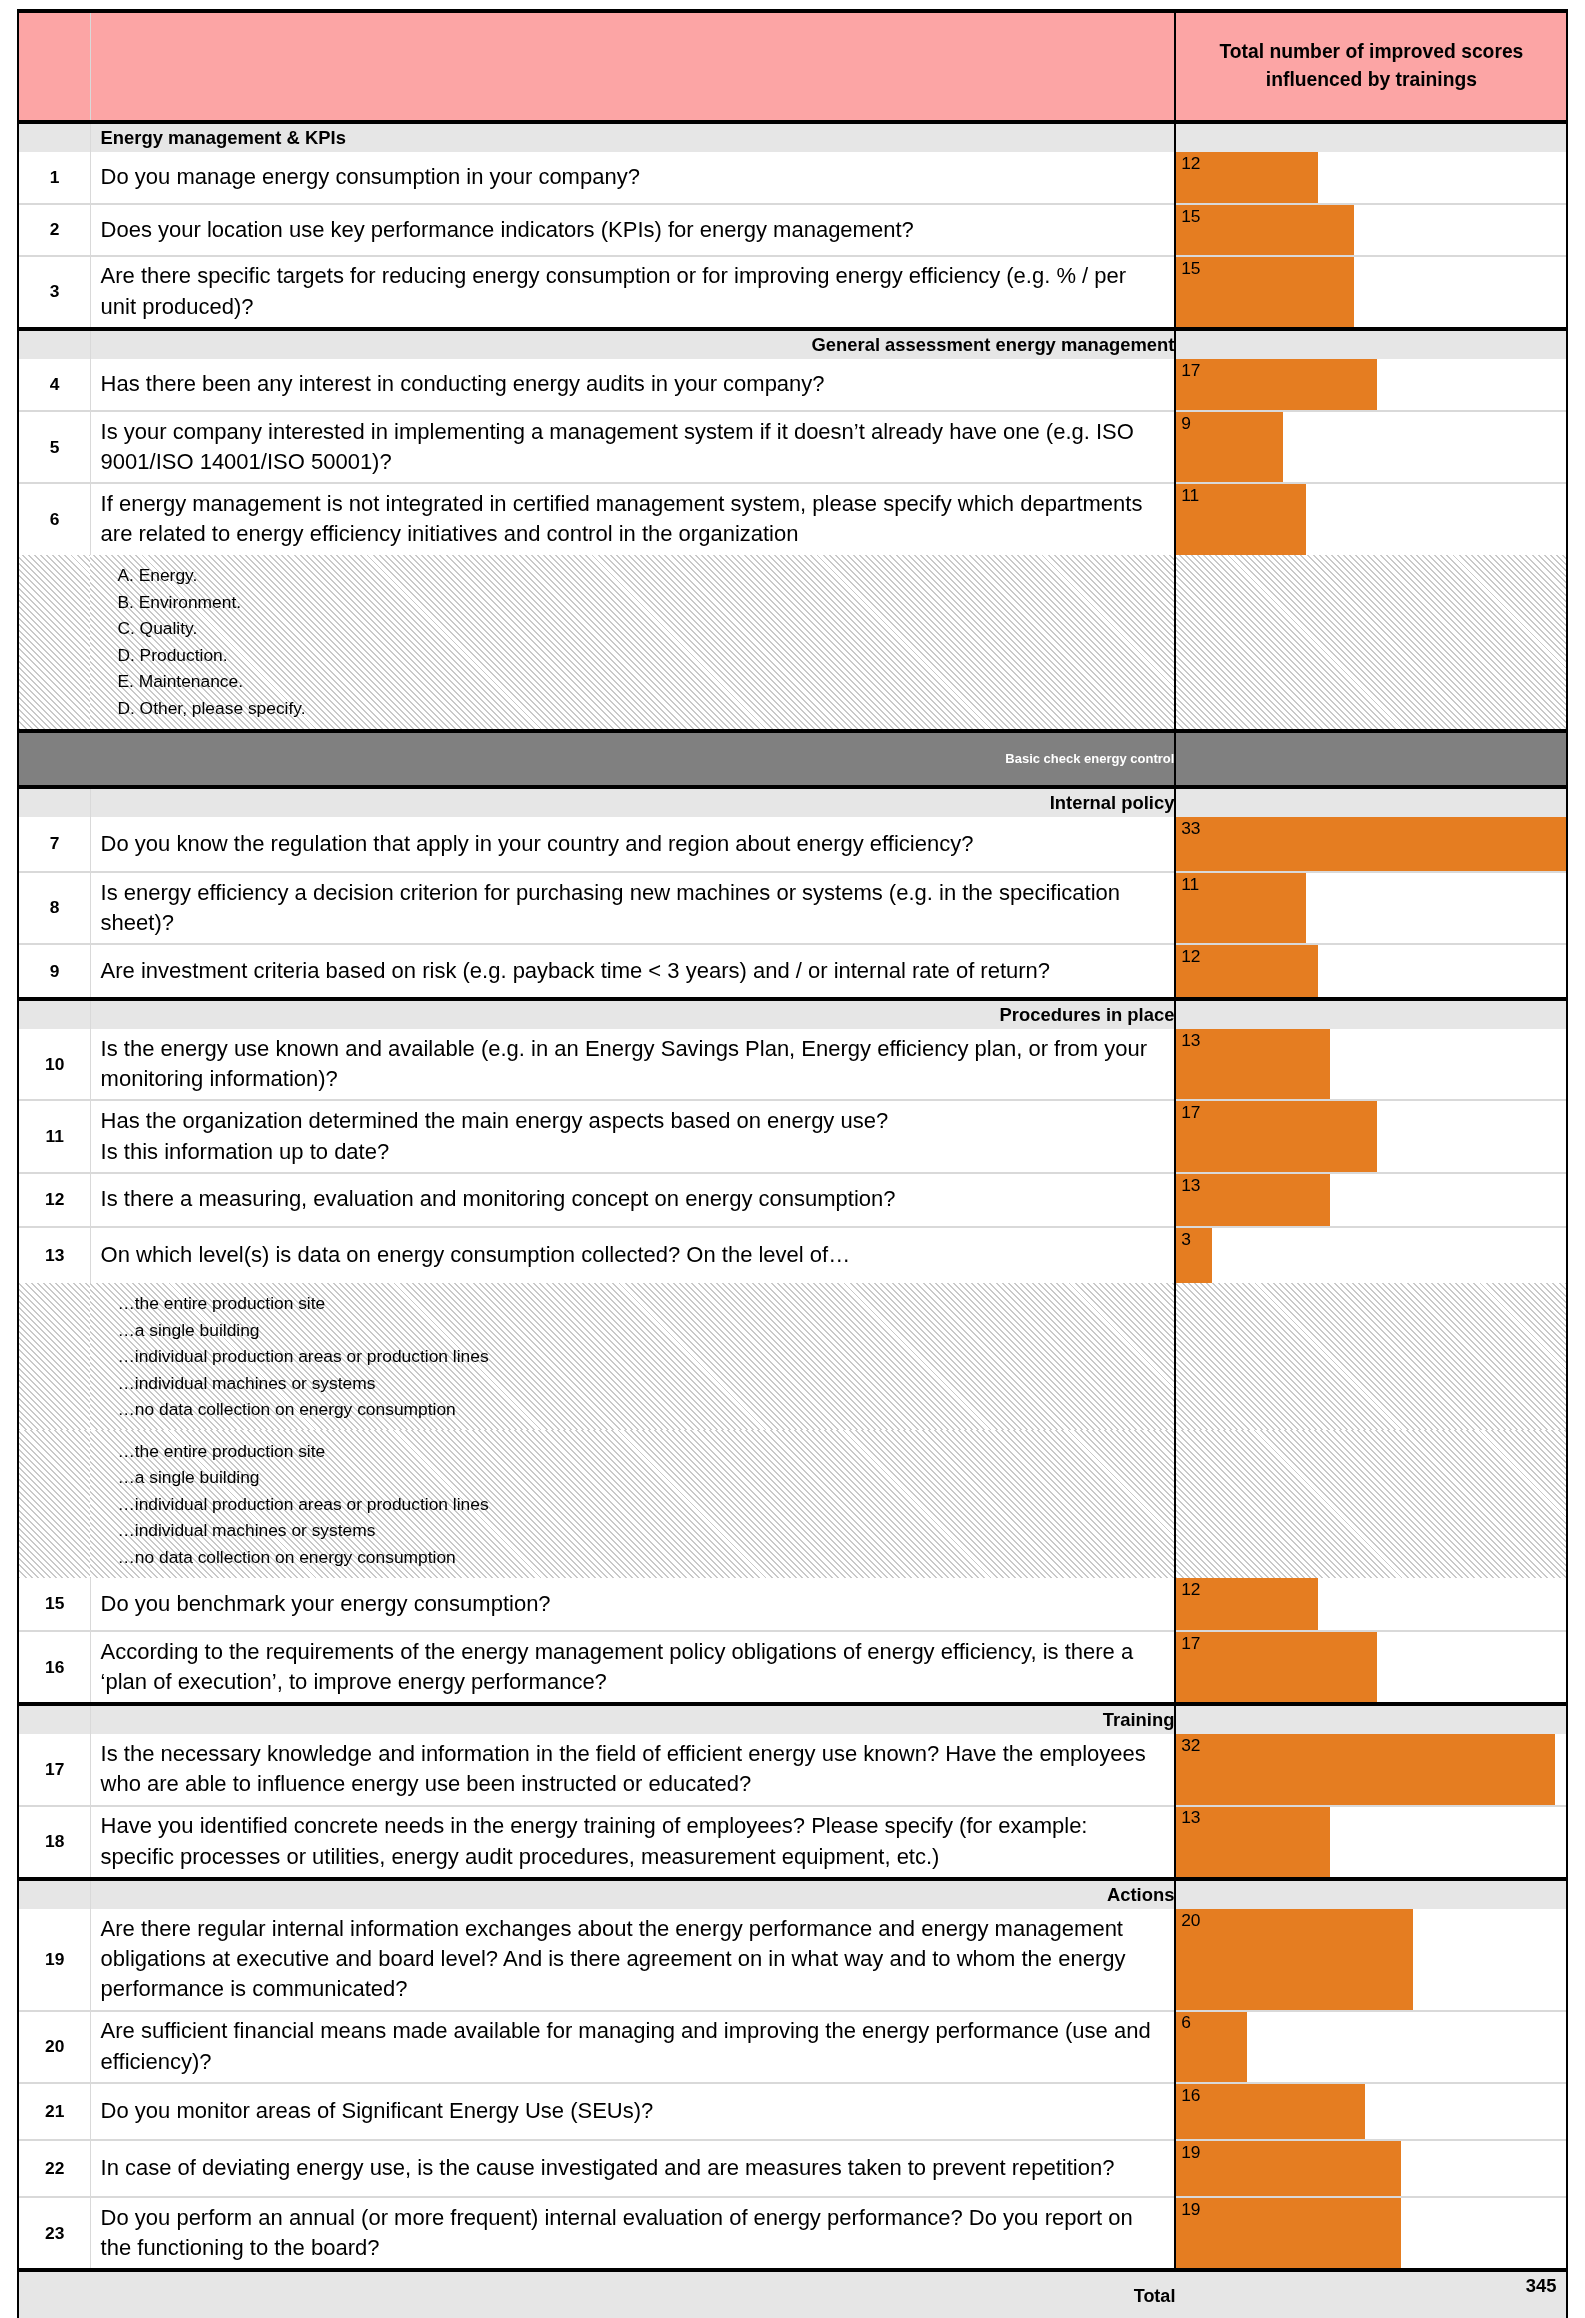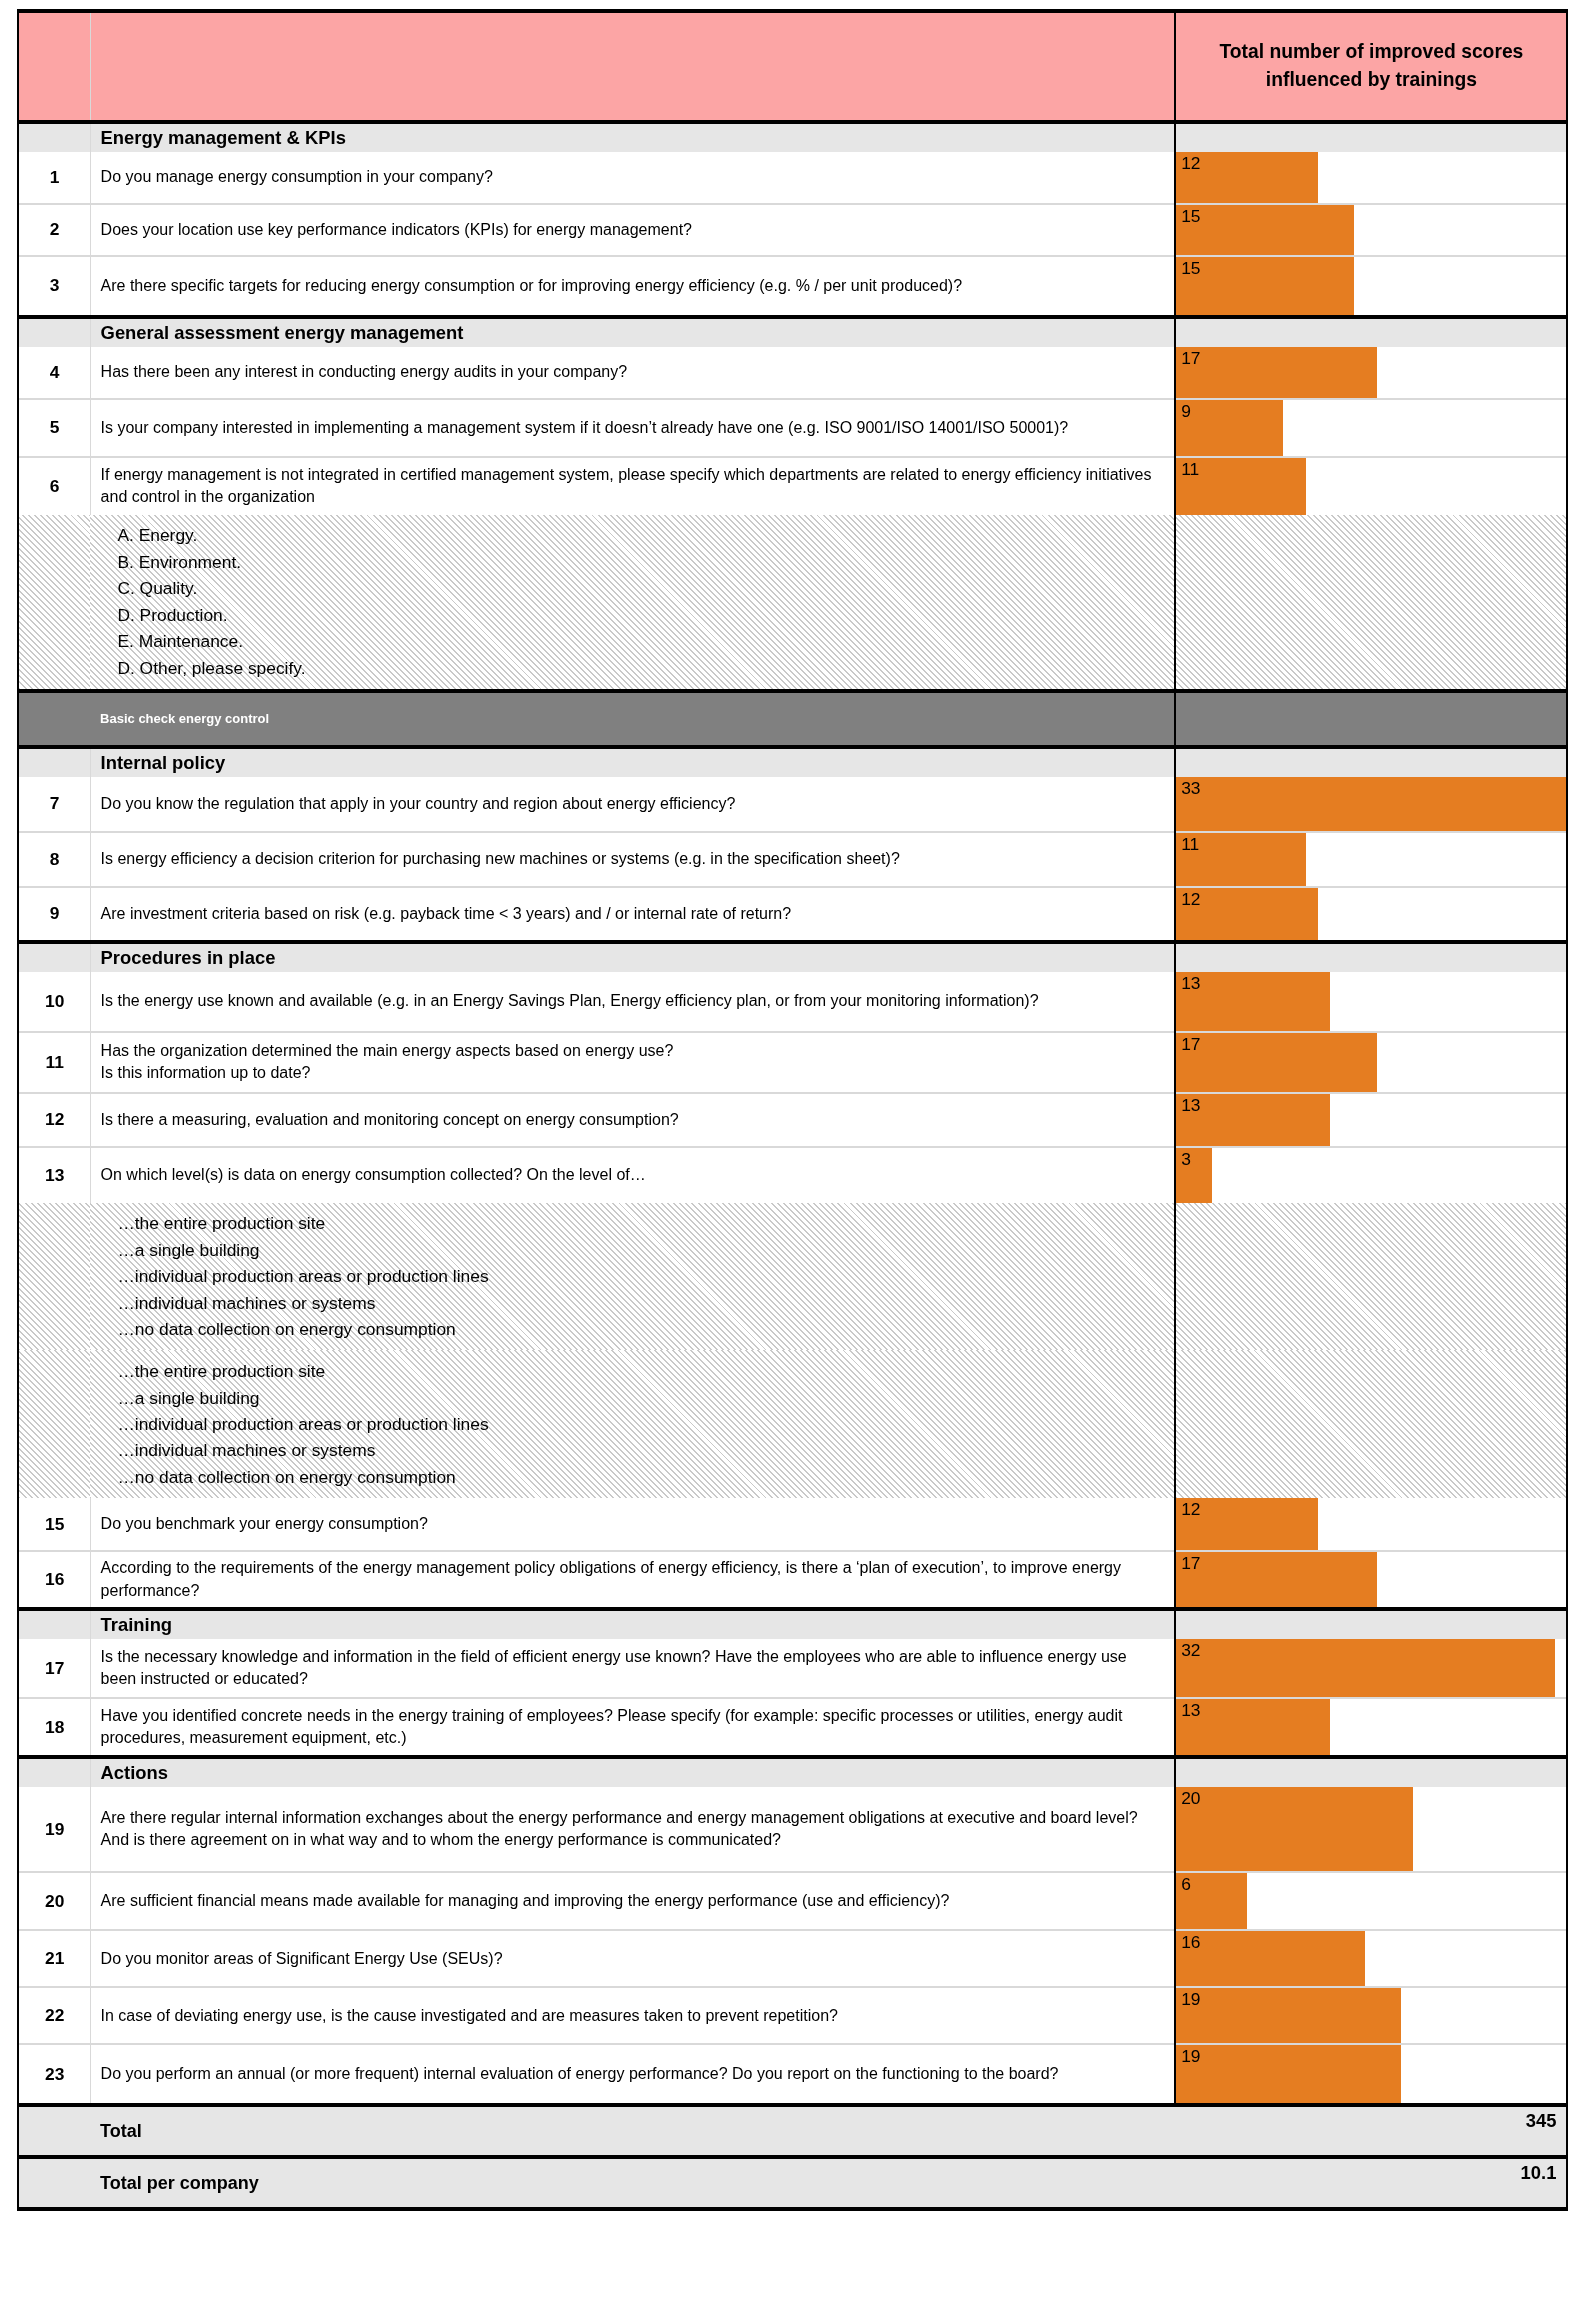--- a/index.html
+++ b/index.html
@@ -29,21 +29,21 @@
   col.c-bar   { width: 392px; }
 
   
   td, th {
     padding: 0;
     vertical-align: middle;
     border: 0;
   }
 
   
-  .thick-top    { border-top: 4.3px solid #000; }
+  .thick-top    { border-top: 4.3px solid #000; text-align: right; }
   .thick-bottom { border-bottom: 4.3px solid #000; }
   .rule-left    { border-left: 2.9px solid #000; }
   .rule-right   { border-right: 2.9px solid #000; }
 
   
   .hdr-row td {
     height: 111px;
     background: #fca5a5;
   }
   .hdr-title {
@@ -85,21 +85,21 @@
   
   .q td { background:#ffffff; }
   .q .num {
     font-size: 17.4px;
     font-weight: 700;
     color: #000;
     text-align: center;
     vertical-align: middle;
   }
   .q .qtext {
-    font-size: 16px;
+    font-size: 22px;
     color: #000;
     line-height: 1.38;
     padding: 4.8px 14.5px 4.8px 9.7px;
     border-left: 1.4px solid #d9d9d9;
     vertical-align: middle;
     border-radius: 11px;
   }
   .q + .q td { border-top: 2.4px solid #d9d9d9; }
 
   

